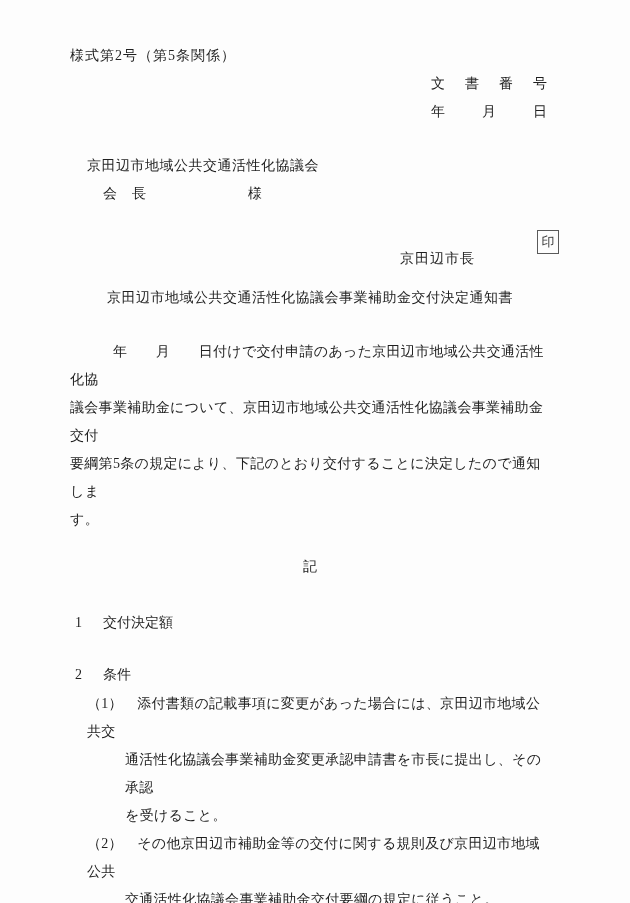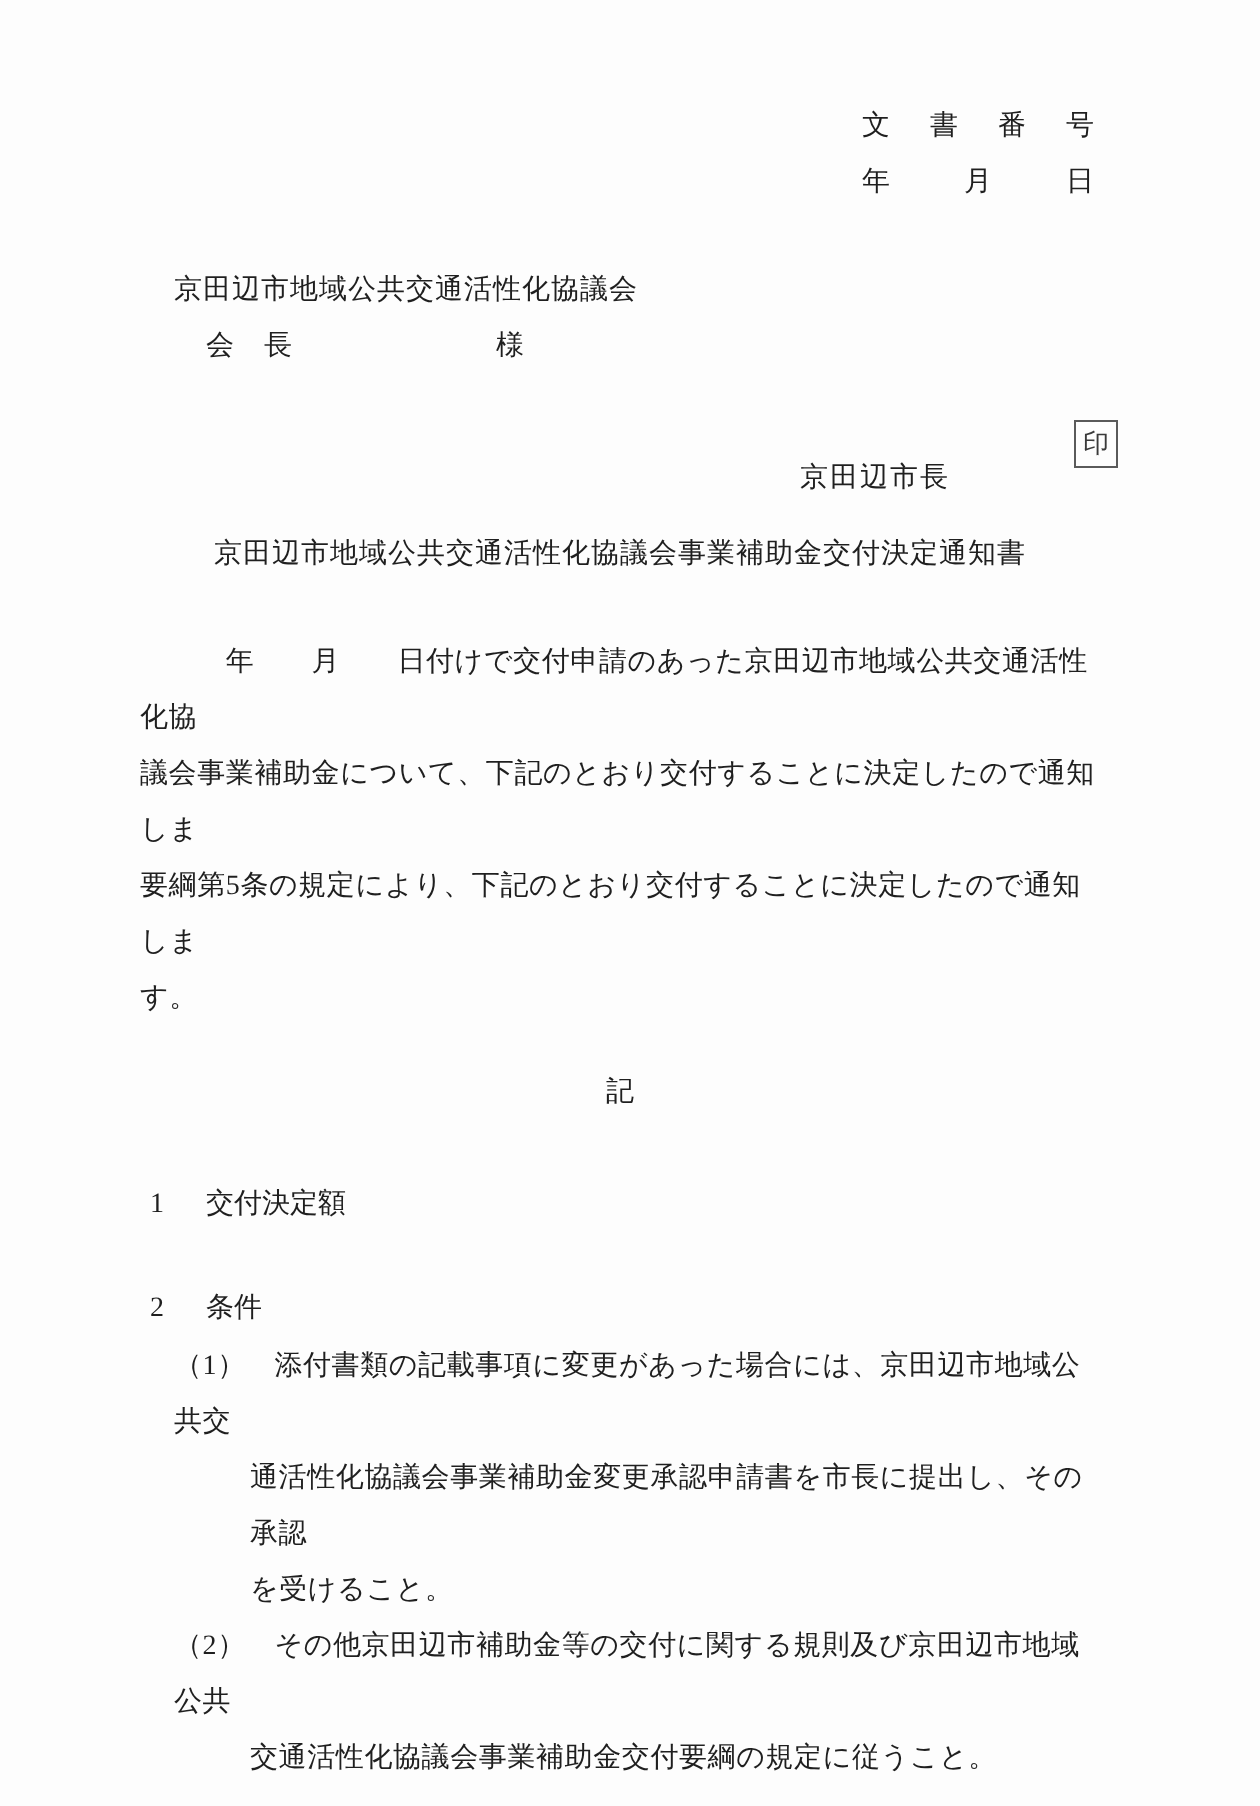--- a/index.html
+++ b/index.html
@@ -91,41 +91,42 @@
     letter-spacing: 0.3px;
     font-family: Liberation Serif, serif;
   }
   .cond-line.wrap { padding-left: 38px; }
 </style>
 </head>
 <body>
 
 <div class="page">
 
+  <div class="form-number">様式第2号（第5条関係）</div>
 
   <div class="doc-number-block">
     <div>文　書　番　号</div>
     <div>年　　月　　日</div>
   </div>
 
   <div class="addressee">
     <div class="addressee-org">京田辺市地域公共交通活性化協議会</div>
     <div class="addressee-title">会　長　　　　　　　様</div>
   </div>
 
   <div class="issuer-line">
     <span class="issuer-name">京田辺市長</span>
     <span class="seal-box">印</span>
   </div>
 
   <div class="doc-title">京田辺市地域公共交通活性化協議会事業補助金交付決定通知書</div>
 
   <div class="body-paragraph">
     <div class="body-line">　　　年　　月　　日付けで交付申請のあった京田辺市地域公共交通活性化協</div>
-    <div class="body-line">議会事業補助金について、下記のとおり交付することに決定したので通知しま</div>
+    <div class="body-line">議会事業補助金について、京田辺市地域公共交通活性化協議会事業補助金交付</div>
     <div class="body-line">要綱第5条の規定により、下記のとおり交付することに決定したので通知しま</div>
     <div class="body-line">す。</div>
   </div>
 
   <div class="ki-marker">記</div>
 
   <div class="item-row first">
     <span class="item-no">1</span>
     <span class="item-label">交付決定額</span>
   </div>

